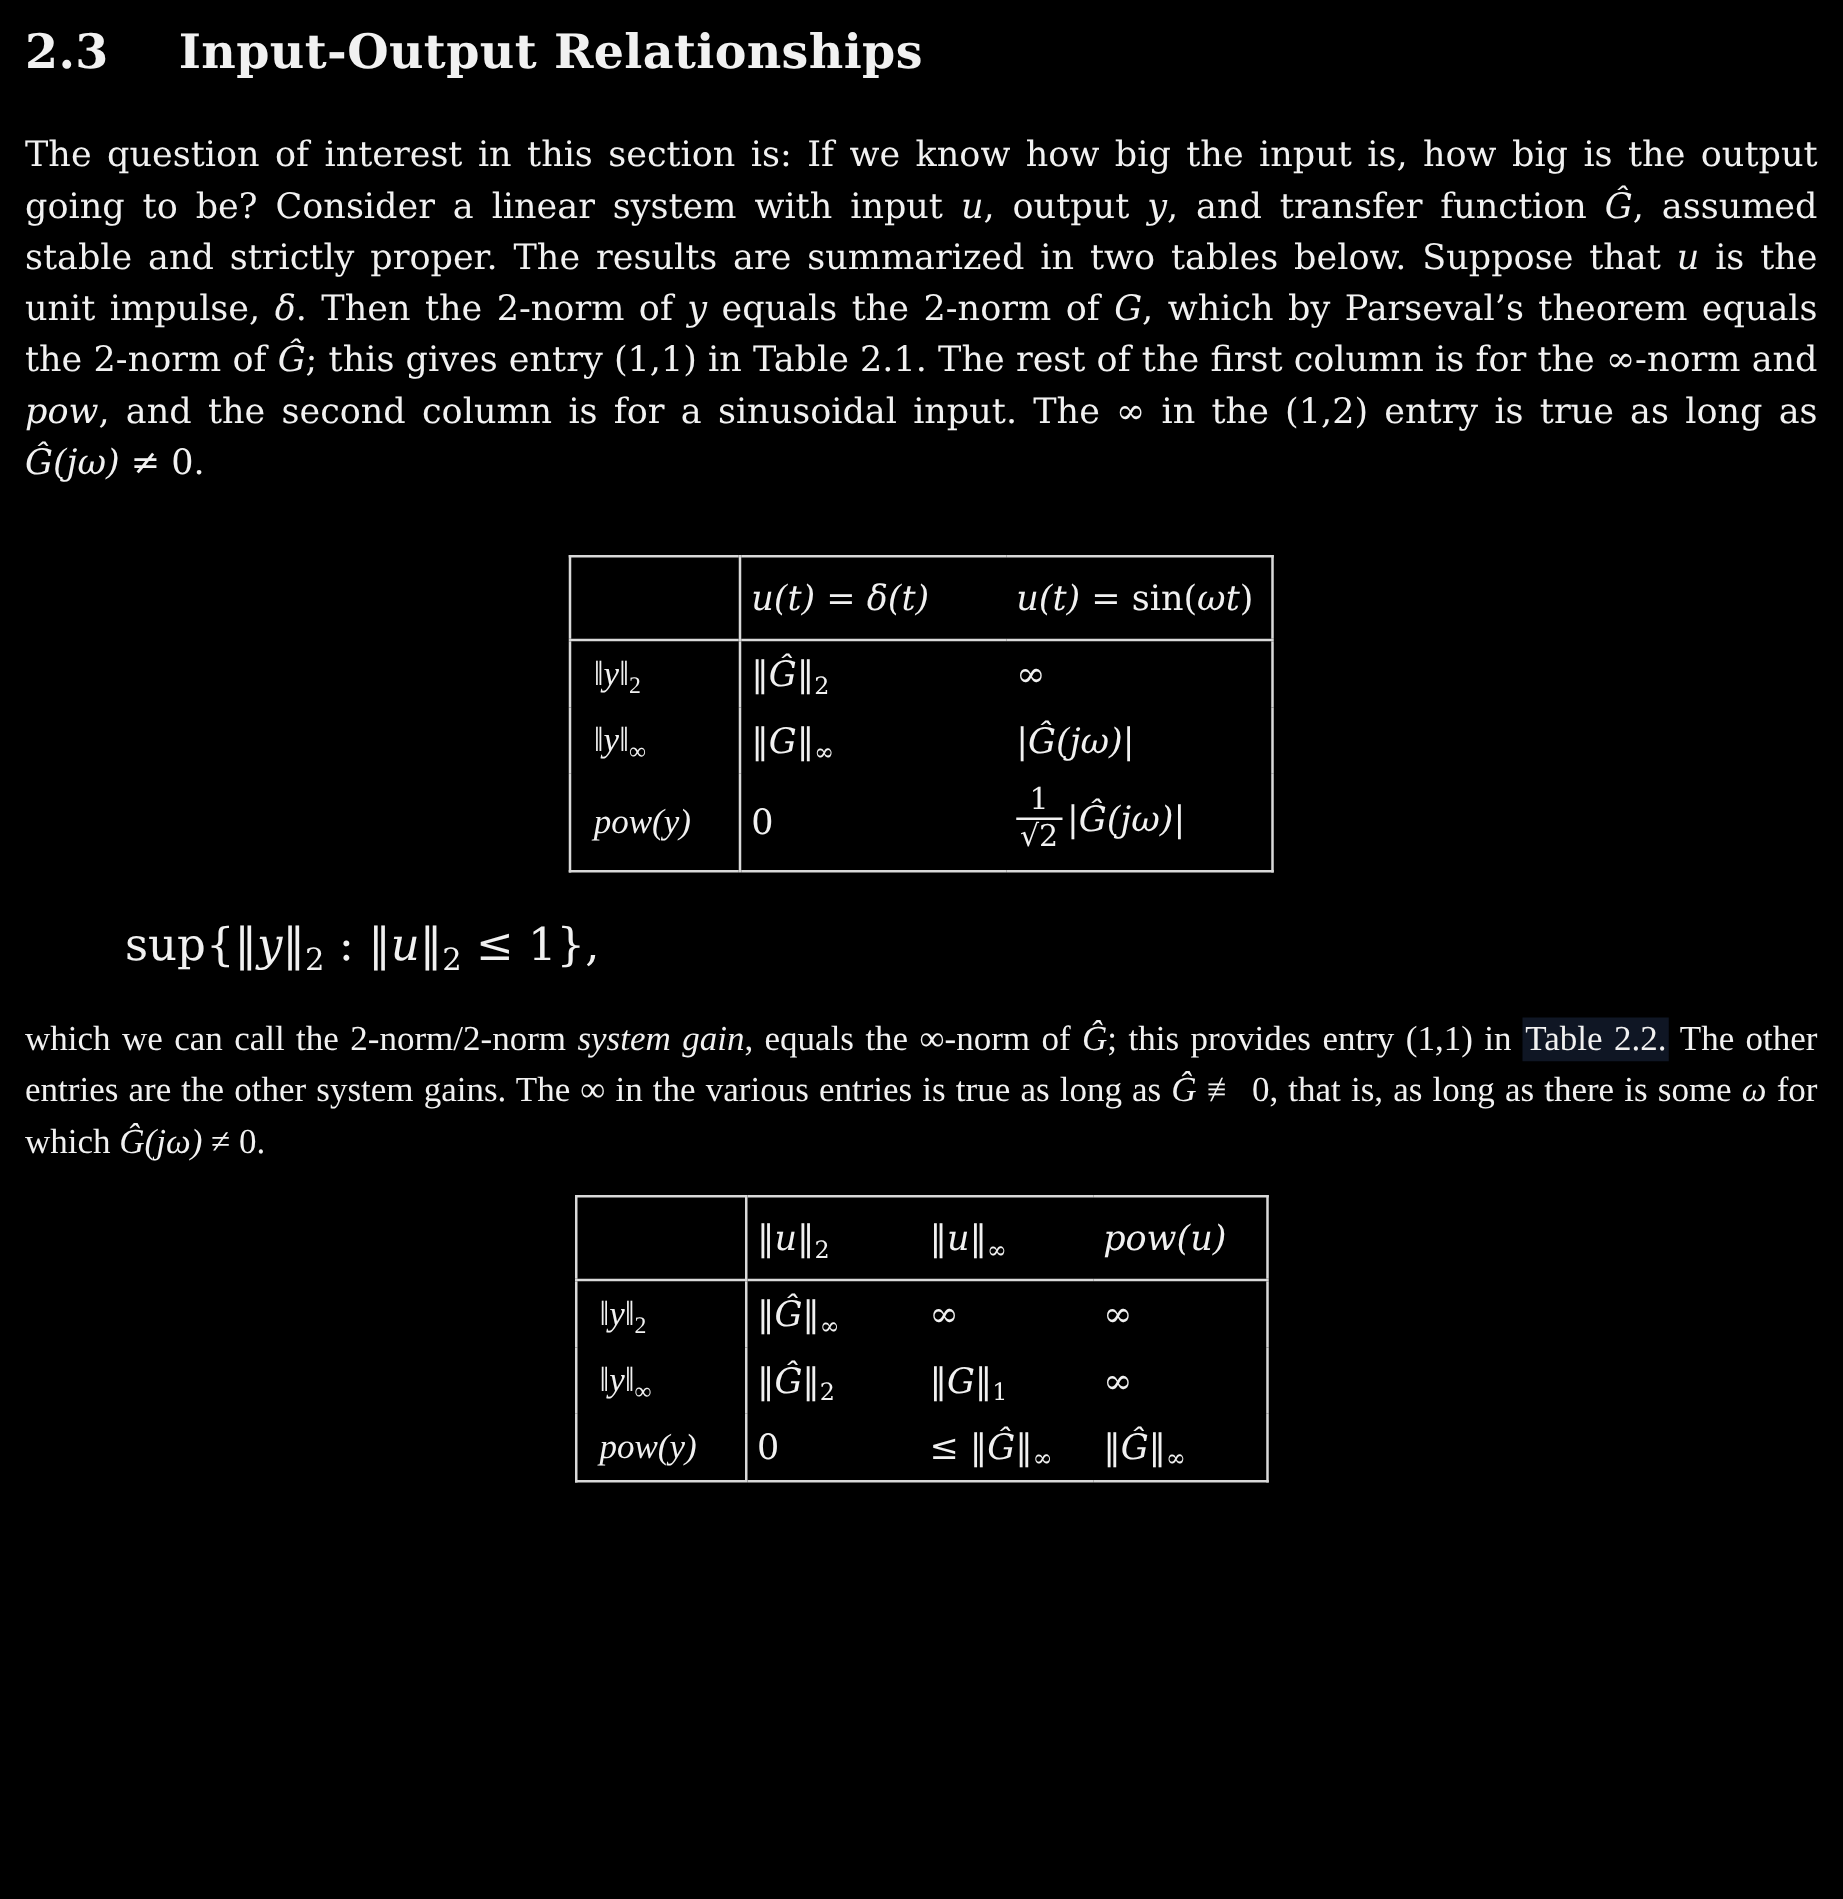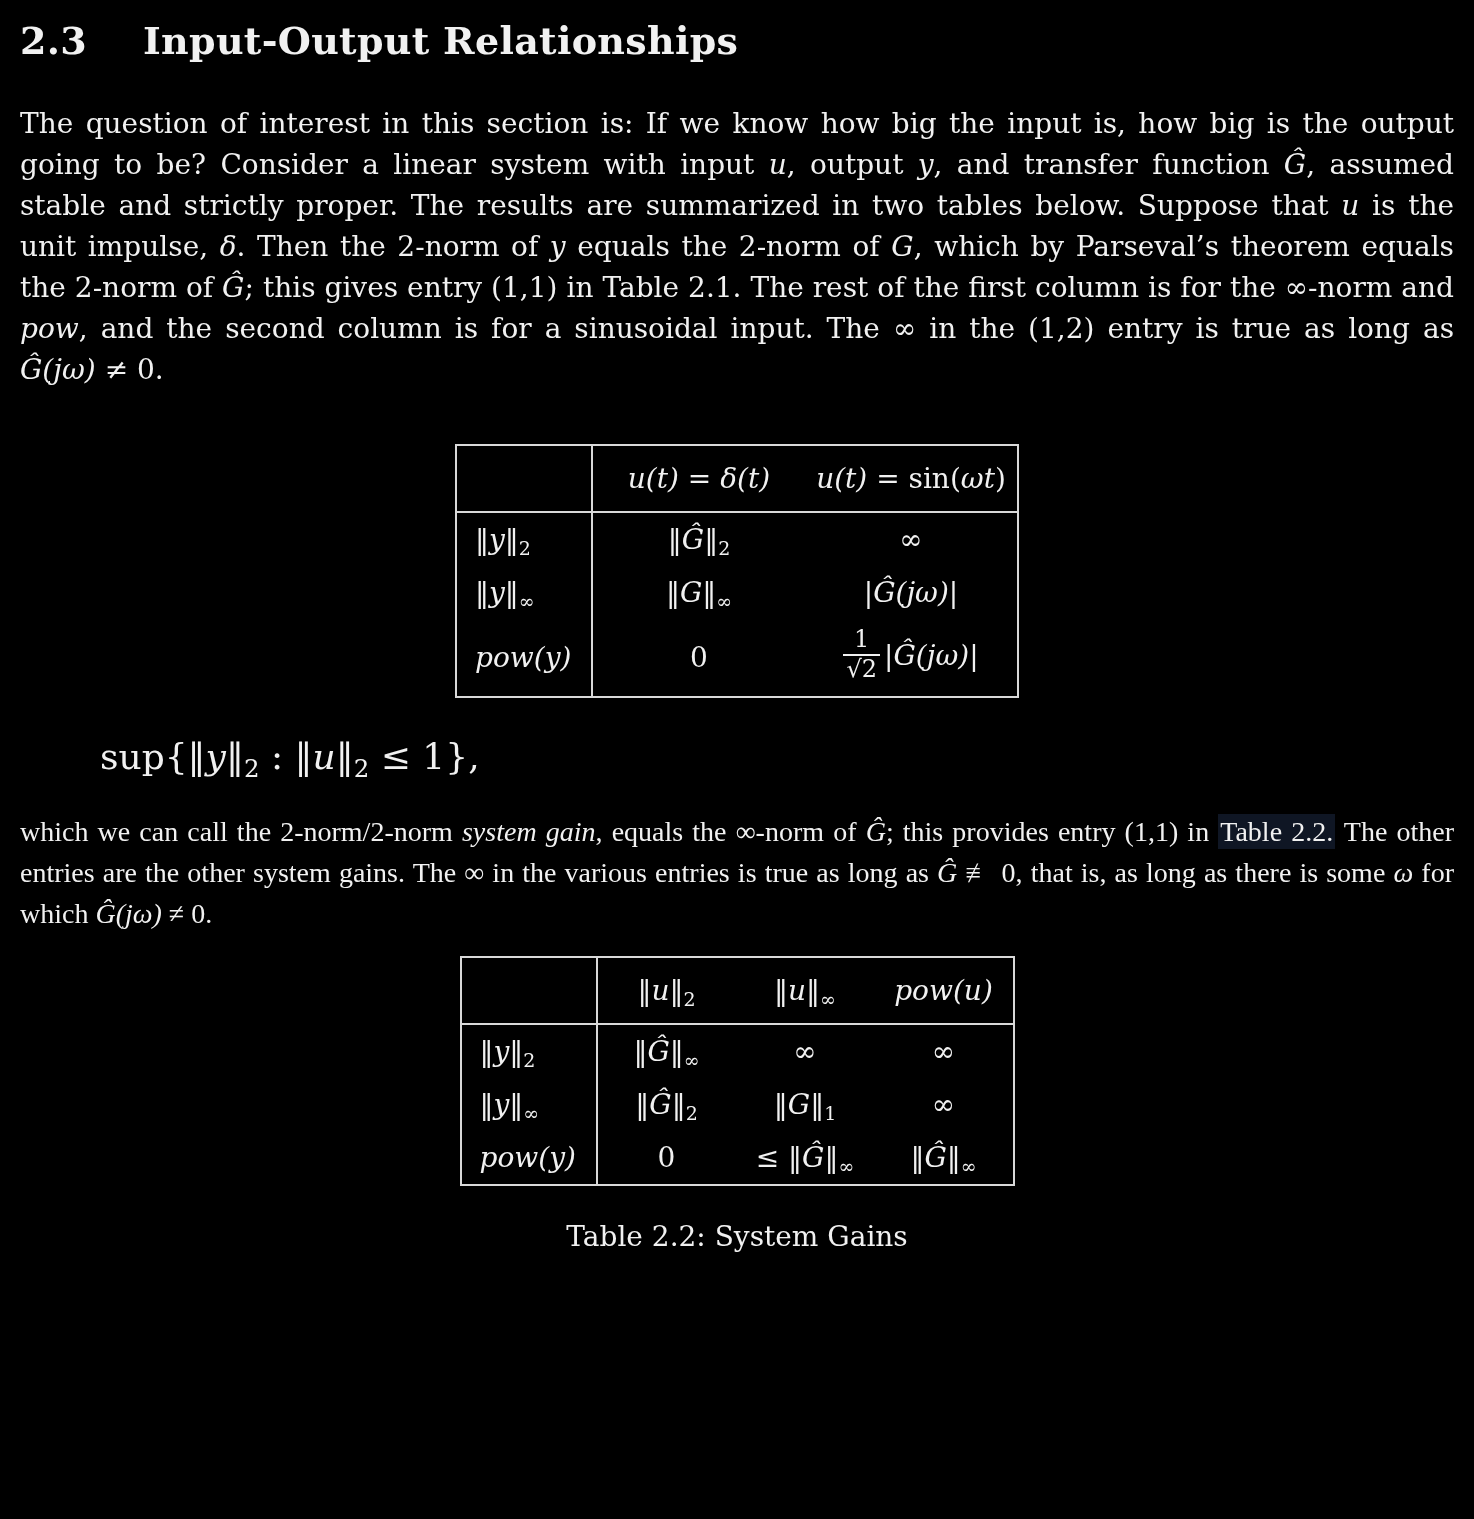--- a/index.html
+++ b/index.html
@@ -51,22 +51,23 @@
     border: 2px solid var(--line);
     font-size: 28px;
   }
   .math-table th { font-weight: normal; }
   .math-table thead tr { border-bottom: 2px solid var(--line); }
   .lc {
     border-right: 2px solid var(--line);
     text-align: left;
     padding: 10px 14px 10px 18px;
     width: 136px;
+    font-family: Liberation Serif, serif;
   }
-  .dc { text-align: center; padding: 10px 8px; }
+  .dc { text-align: left; padding: 10px 8px; }
   .t1 .dc { width: 213px; }
   .t2 .dc { width: 139px; }
   .math-table thead .lc, .math-table thead .dc { padding-top: 16px; padding-bottom: 16px; }
   figcaption {
     text-align: center;
     font-size: 28px;
     margin-top: 34px;
   }
   .frac {
     display: inline-grid;
@@ -153,16 +154,15 @@
           <td class="dc"><span>∞</span></td>
         </tr>
         <tr>
           <td class="lc"><span class="it">pow(y)</span></td>
           <td class="dc"><span>0</span></td>
           <td class="dc"><span>≤ </span><span>‖</span><span class="it">Ĝ</span><span>‖</span><sub>∞</sub></td>
           <td class="dc"><span>‖</span><span class="it">Ĝ</span><span>‖</span><sub>∞</sub></td>
         </tr>
       </tbody>
     </table>
-    <figcaption><span>Table 2.2: System Gains</span></figcaption>
   </figure>
 
 </main>
 
 </body></html>

